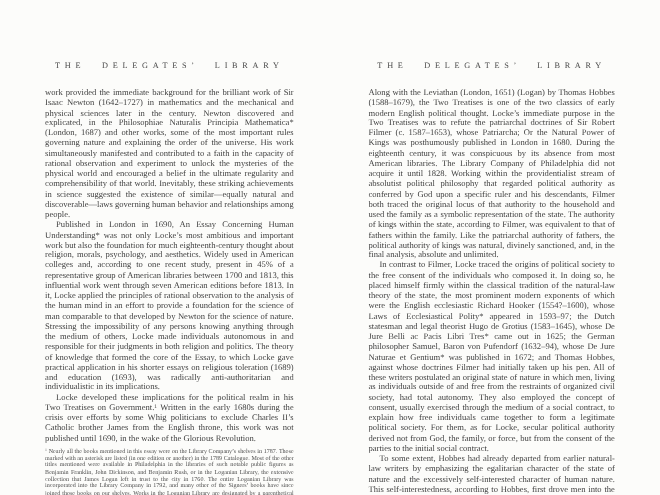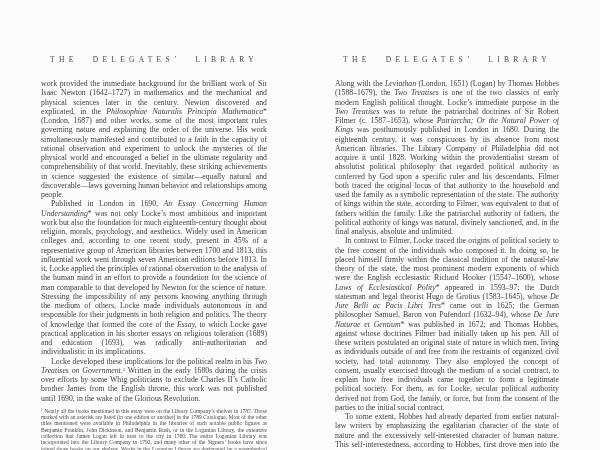--- a/index.html
+++ b/index.html
@@ -25,21 +25,21 @@
   }
   .text-area { height: 392px; overflow: hidden; }
   .body-text p {
     margin: 0;
     font-size: 7.8px;
     line-height: 9.25px;
     text-align: justify;
     color: #3e3e3e;
   }
   .body-text p + p { text-indent: 10px; }
-  .it { font-style: italic; }
+  .it { }
   sup {
     font-size: 0.62em;
     vertical-align: baseline;
     position: relative;
     top: -0.38em;
     line-height: 0;
   }
   .footnote {
     margin-top: 5px;
     font-size: 5.5px;

